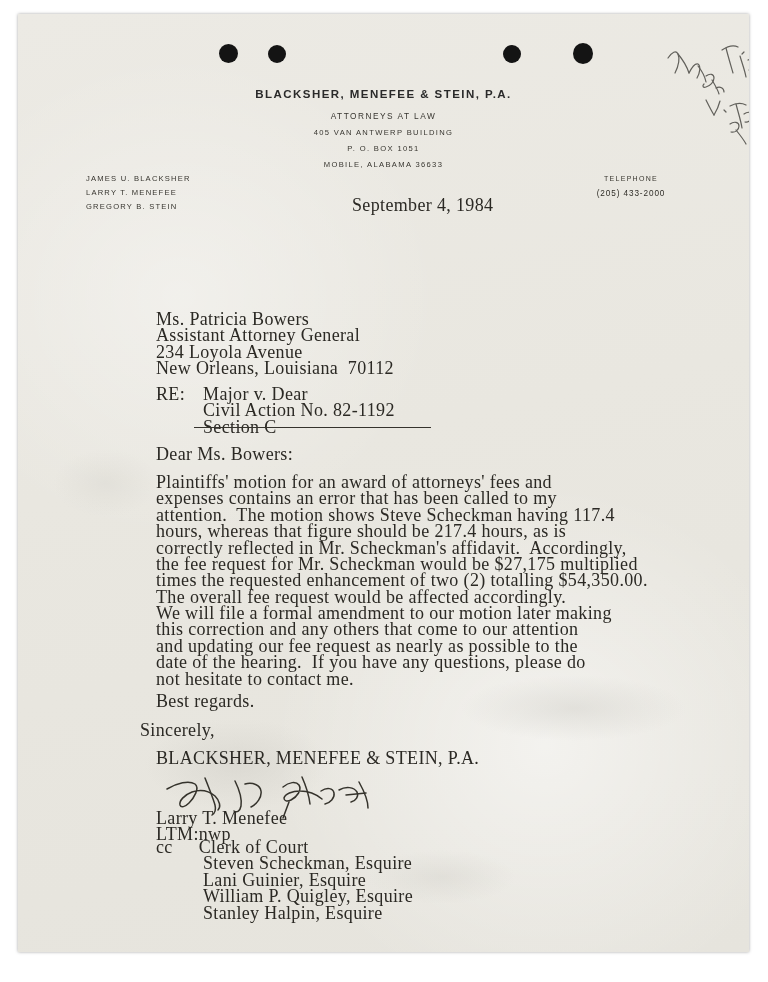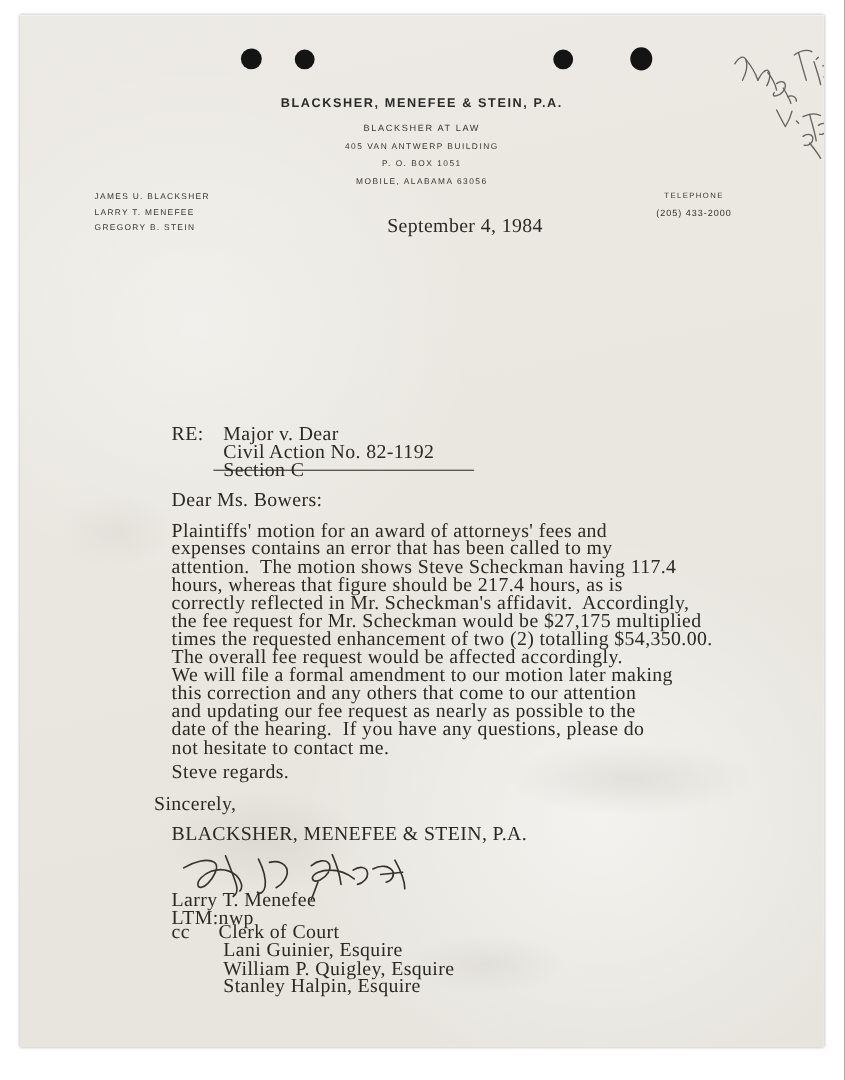--- a/index.html
+++ b/index.html
@@ -246,39 +246,45 @@
 
     <div class="punch-hole" style="left:201px; top:30px; width:19px; height:19px;"></div>
     <div class="punch-hole" style="left:250px; top:31px; width:18px; height:18px;"></div>
     <div class="punch-hole" style="left:485px; top:31px; width:18px; height:18px;"></div>
     <div class="punch-hole" style="left:555px; top:29px; width:20px; height:21px;"></div>
 
     <div class="sheet-content">
 
       <div id="letterhead">
         <div class="lh-firm">BLACKSHER, MENEFEE &amp; STEIN, P.A.</div>
-        <div class="lh-sub">BLACKSHER AT LAW</div>
+        <div class="lh-sub">ATTORNEYS AT LAW</div>
         <div class="lh-sub small">405 VAN ANTWERP BUILDING</div>
         <div class="lh-sub small">P. O. BOX 1051</div>
-        <div class="lh-sub small">MOBILE, ALABAMA 63056</div>
+        <div class="lh-sub small">MOBILE, ALABAMA 36633</div>
       </div>
 
       <div id="attorney-list">
         <div class="attorney-name">JAMES U. BLACKSHER</div>
         <div class="attorney-name">LARRY T. MENEFEE</div>
         <div class="attorney-name">GREGORY B. STEIN</div>
       </div>
 
       <div id="telephone-block">
         <div class="tel-label">TELEPHONE</div>
         <div class="tel-number">(205) 433-2000</div>
       </div>
 
       <div id="date-line" class="tw">September 4, 1984</div>
 
+      <div id="recipient-block">
+        <div class="tw">Ms. Patricia Bowers</div>
+        <div class="tw">Assistant Attorney General</div>
+        <div class="tw">234 Loyola Avenue</div>
+        <div class="tw">New Orleans, Louisiana  70112</div>
+      </div>
 
       <div id="re-block">
         <div class="tw"><span>RE:</span><span style="padding-left:18px;">Major v. Dear</span></div>
         <div class="tw" style="padding-left:47px;">Civil Action No. 82-1192</div>
         <div class="tw" style="padding-left:47px;">Section C</div>
       </div>
       <div id="re-section-underline"></div>
 
       <div id="salutation" class="tw">Dear Ms. Bowers:</div>
 
@@ -290,21 +296,21 @@
 the fee request for Mr. Scheckman would be $27,175 multiplied
 times the requested enhancement of two (2) totalling $54,350.00.
 The overall fee request would be affected accordingly.</div>
 
       <div id="para-2" class="tw">We will file a formal amendment to our motion later making
 this correction and any others that come to our attention
 and updating our fee request as nearly as possible to the
 date of the hearing.  If you have any questions, please do
 not hesitate to contact me.</div>
 
-      <div id="best-regards" class="tw">Steve regards.</div>
+      <div id="best-regards" class="tw">Best regards.</div>
 
       <div id="sincerely" class="tw">Sincerely,</div>
 
       <div id="firm-signoff" class="tw">BLACKSHER, MENEFEE &amp; STEIN, P.A.</div>
 
       <svg id="ink-signature" viewBox="0 0 225 48">
         <g fill="none" stroke="#35332c" stroke-width="1.5" stroke-linecap="round" stroke-linejoin="round">
           <path d="M6,17 C16,11 28,8 34,12 C39,16 33,26 28,31 C24,35 20,36 19,33 C18,29 23,23 31,20 C40,17 48,19 54,24 C59,29 60,35 57,38"></path>
           <path d="M44,6 C48,16 52,26 54,33 C55,37 54,41 51,43"></path>
           <path d="M74,9 C78,17 81,27 80,34 C79,39 76,41 73,39"></path>
@@ -318,20 +324,21 @@
           <path d="M128,30 L122,46"></path>
         </g>
       </svg>
 
       <div id="signer-name" class="tw">Larry T. Menefee</div>
 
       <div id="initials-line" class="tw">LTM:nwp</div>
 
       <div id="cc-block">
         <div class="tw"><span>cc</span><span style="padding-left:26px;">Clerk of Court</span></div>
+        <div class="tw" style="padding-left:47px;">Steven Scheckman, Esquire</div>
         <div class="tw" style="padding-left:47px;">Lani Guinier, Esquire</div>
         <div class="tw" style="padding-left:47px;text-align:center;">William P. Quigley, Esquire</div>
         <div class="tw" style="padding-left:47px;">Stanley Halpin, Esquire</div>
       </div>
 
     </div>
 
     <svg id="corner-annotation" viewBox="0 0 112 116">
       <g fill="none" stroke="#4a4944" stroke-width="1.2" stroke-linecap="round" stroke-linejoin="round" opacity="0.85">
 

